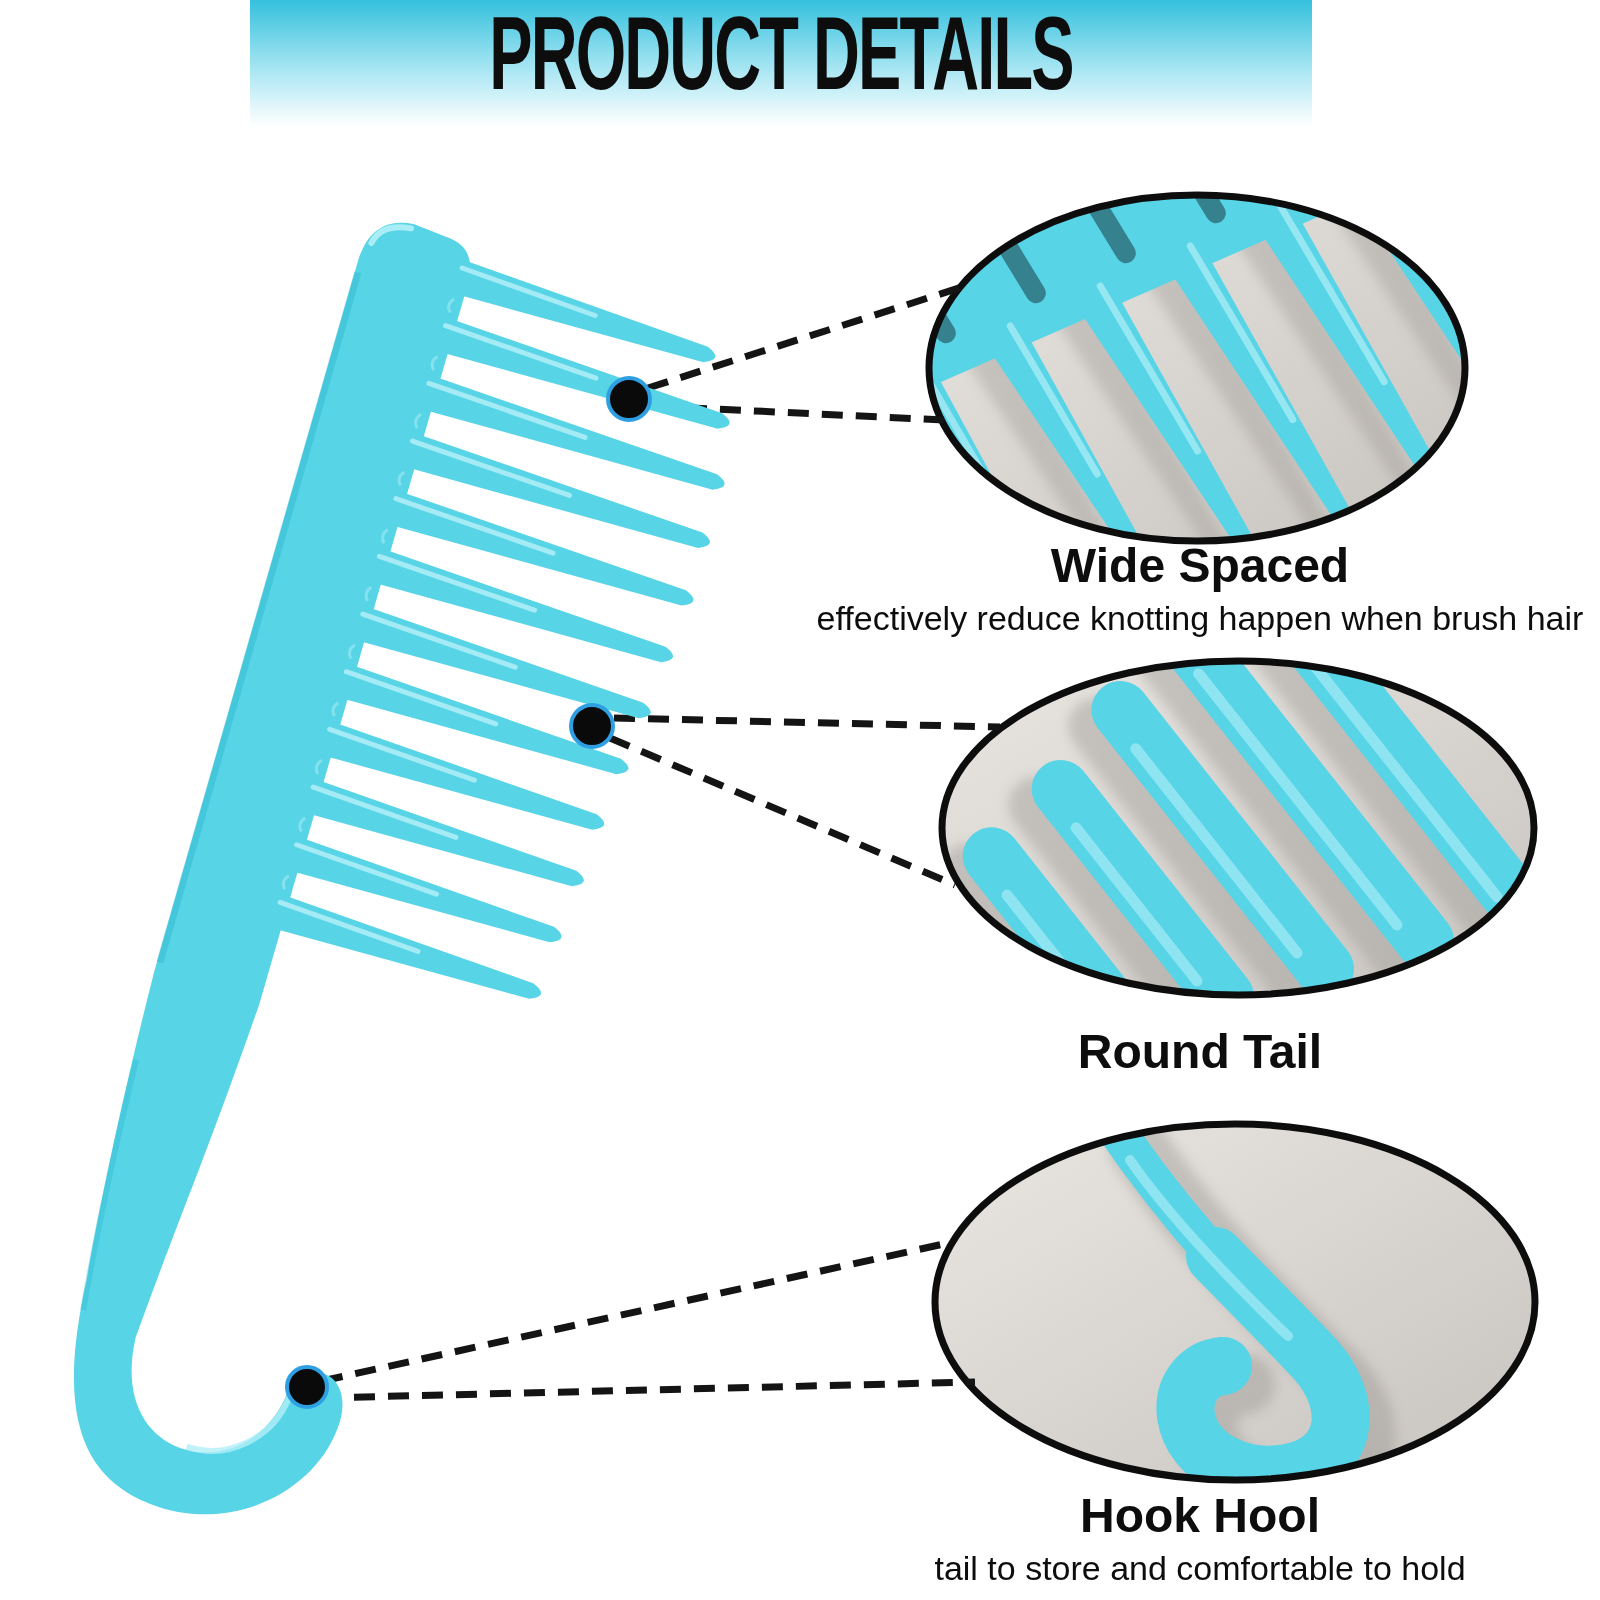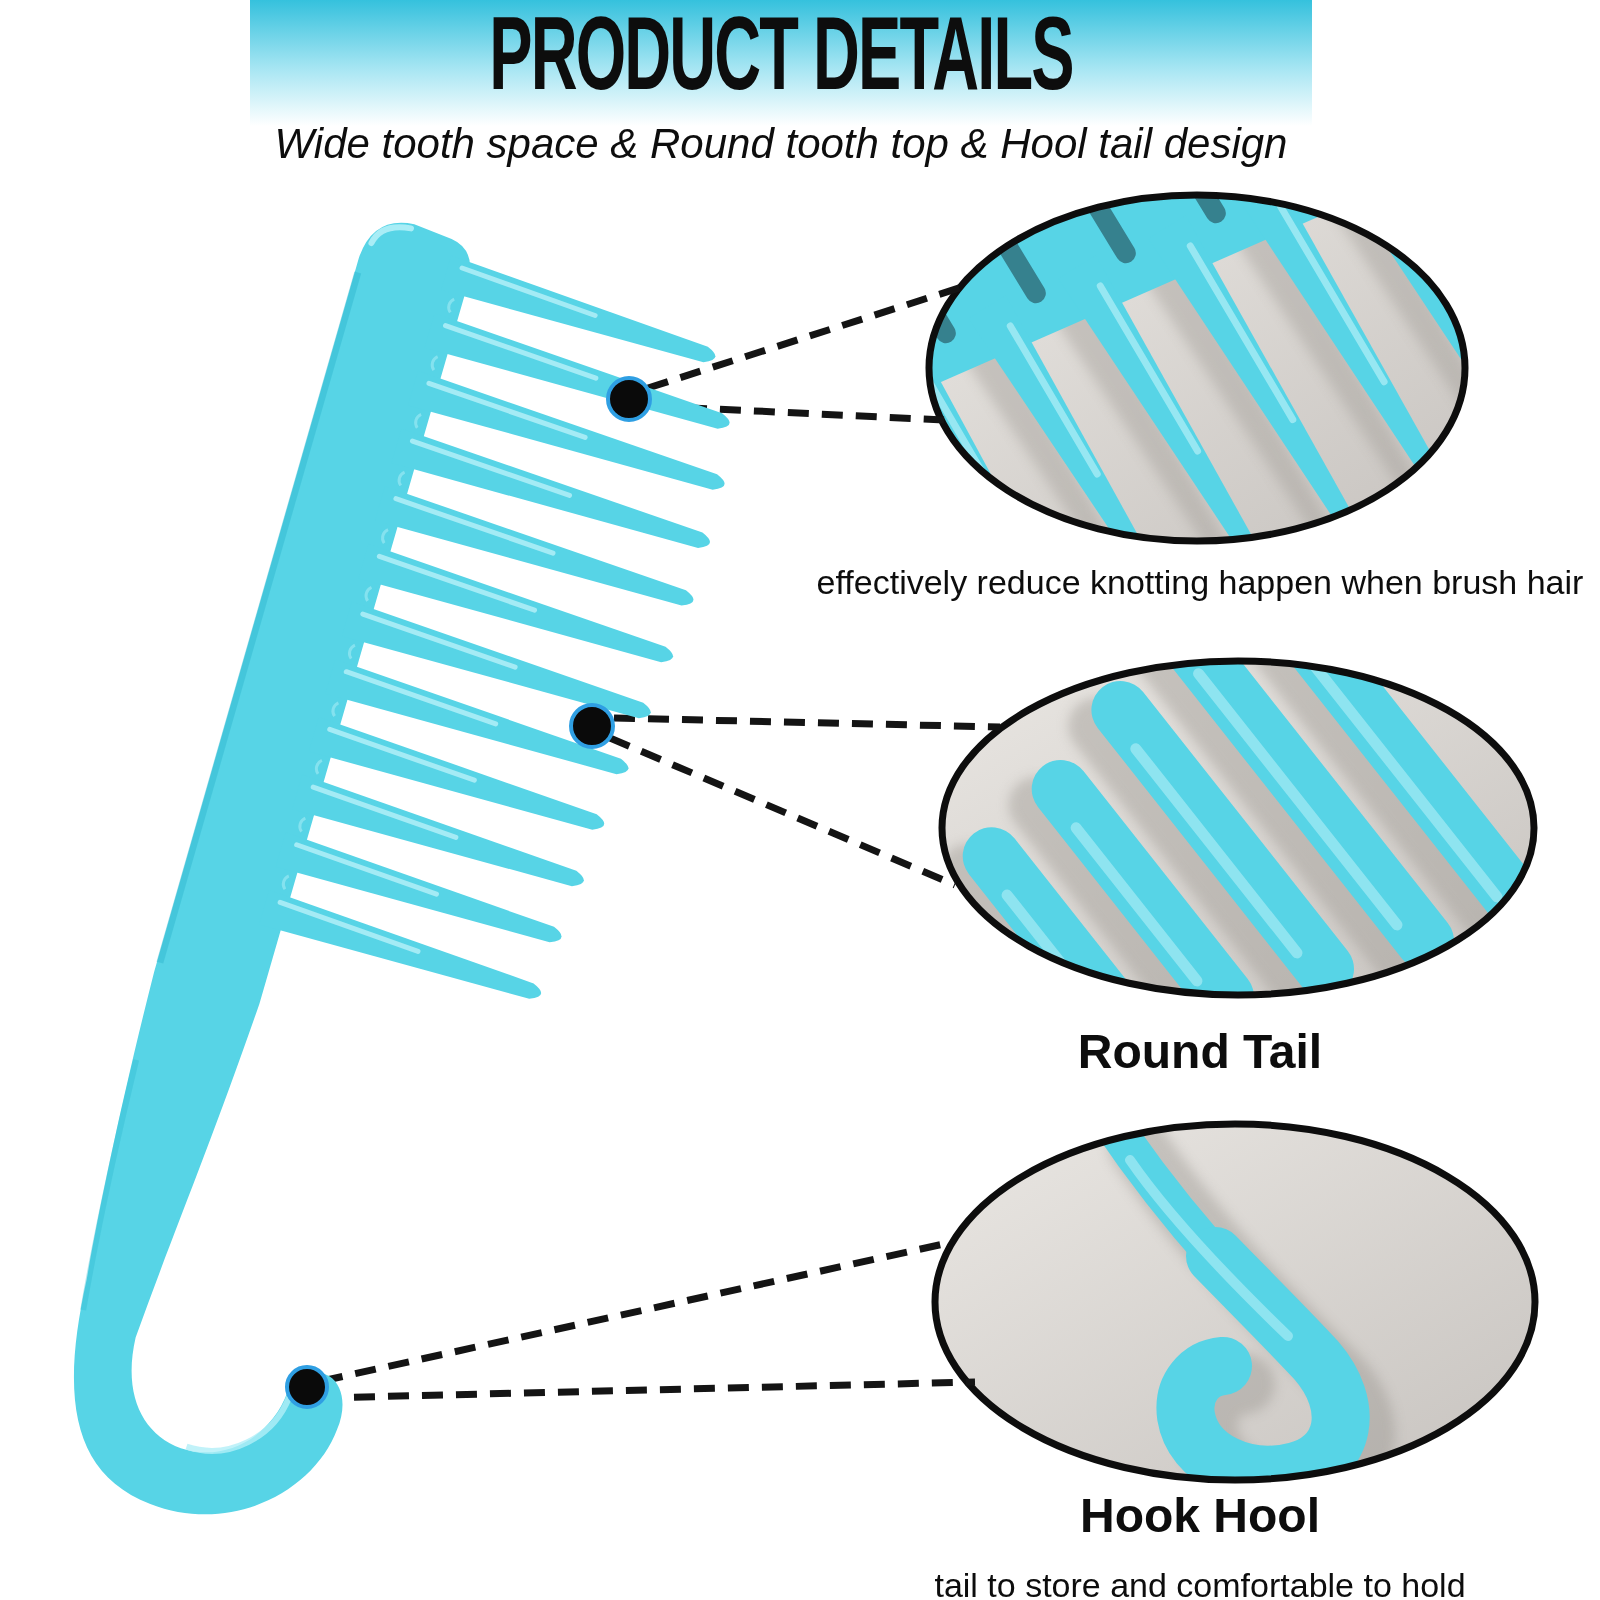--- a/index.html
+++ b/index.html
@@ -8,21 +8,21 @@
   #art{position:absolute;left:0;top:0;width:1600px;height:1600px;}
   .banner{position:absolute;left:250px;top:0;width:1062px;height:126px;
           background:linear-gradient(180deg,var(--banner-top) 0%,var(--banner-mid) 55%,#ffffff 100%);}
   .title-wrap{position:absolute;left:0;top:2px;width:100%;text-align:center;}
   .title-wrap span{display:inline-block;font-size:103px;font-weight:bold;color:var(--text);
           letter-spacing:-3px;transform:scaleX(0.63);transform-origin:center;white-space:nowrap;line-height:1.0;}
   .subtitle{position:absolute;left:250px;top:120px;width:1062px;text-align:center;
           font-size:42px;font-style:italic;color:var(--text);white-space:nowrap;}
   .feature{position:absolute;left:815px;width:770px;text-align:center;color:var(--text);}
   .feature .ft{font-size:48px;font-weight:bold;line-height:1.1;}
-  .feature .fd{font-size:34px;margin-top:23px;white-space:nowrap;}
+  .feature .fd{font-size:34px;margin-top:6px;white-space:nowrap;}
   .f1{top:540px;} .f2{top:1026px;} .f3{top:1490px;}
 </style>
 </head>
 <body>
 
 <div id="canvas">
 
   <svg id="art" viewBox="0 0 1600 1600">
     <defs>
       <linearGradient id="insetGrad" x1="0" y1="0" x2="1" y2="1">
@@ -219,23 +219,23 @@
       <circle cx="592" cy="726" r="21" fill="#0a0a0a" style="stroke:var(--dot-ring)" stroke-width="4"></circle>
       <circle cx="307" cy="1387" r="20" fill="#0a0a0a" style="stroke:var(--dot-ring)" stroke-width="4"></circle>
     </g>
   </svg>
 
   <div class="banner">
     <div class="title-wrap">
       <span>PRODUCT DETAILS</span>
     </div>
   </div>
-  <div class="subtitle">Wide tooth space &amp; Round tooth top &amp; Hool tail design</div>
 
   <div class="feature f1">
+    <div class="ft">Wide Spaced</div>
     <div class="fd">effectively reduce knotting happen when brush hair</div>
   </div>
   <div class="feature f2">
     <div class="ft">Round Tail</div>
   </div>
   <div class="feature f3">
     <div class="ft">Hook Hool</div>
     <div class="fd">tail to store and comfortable to hold</div>
   </div>
 

